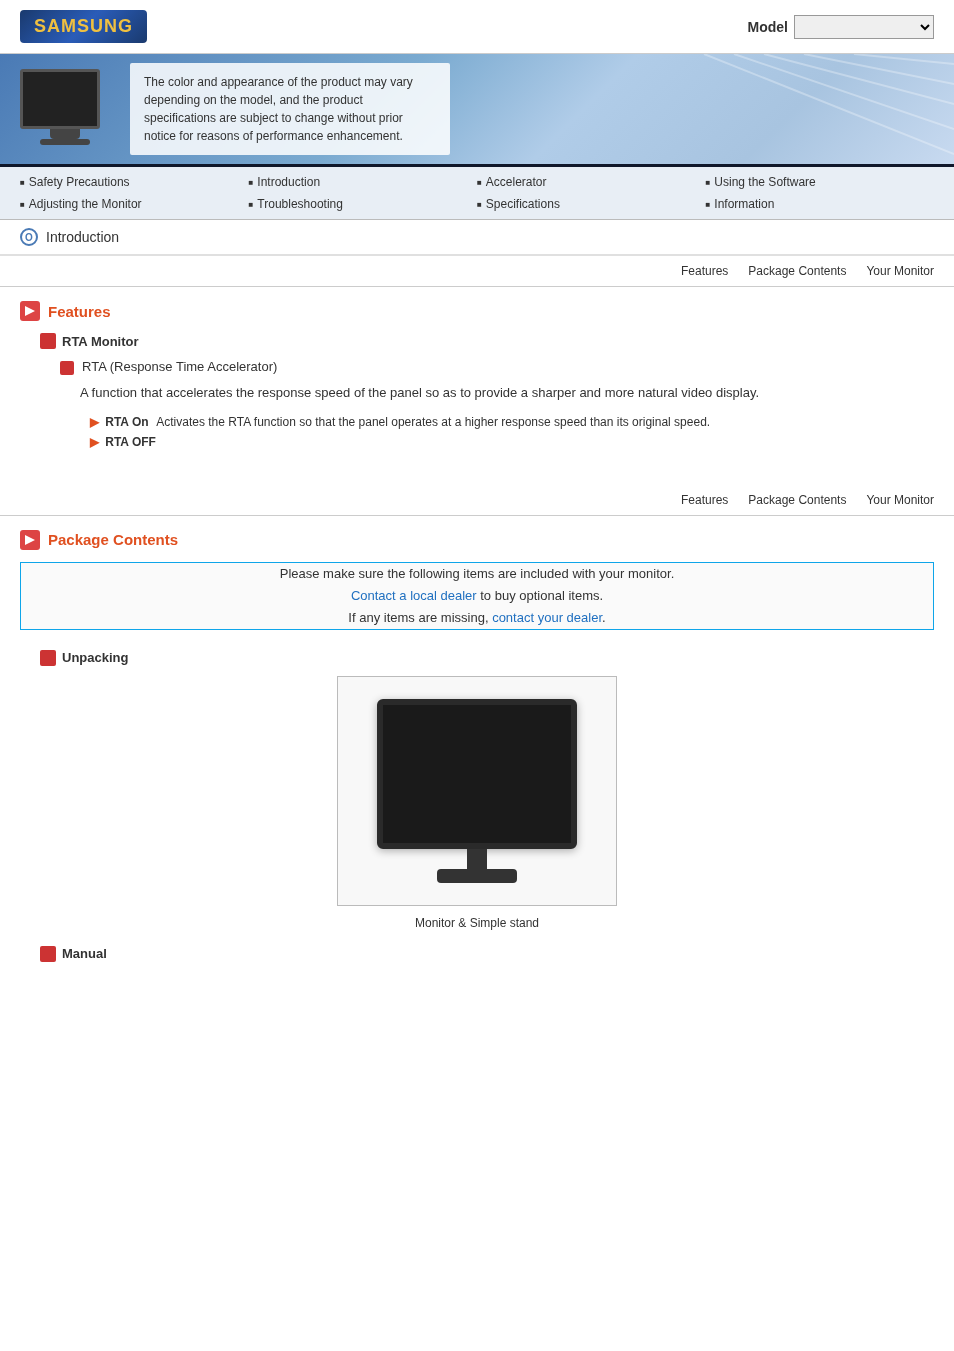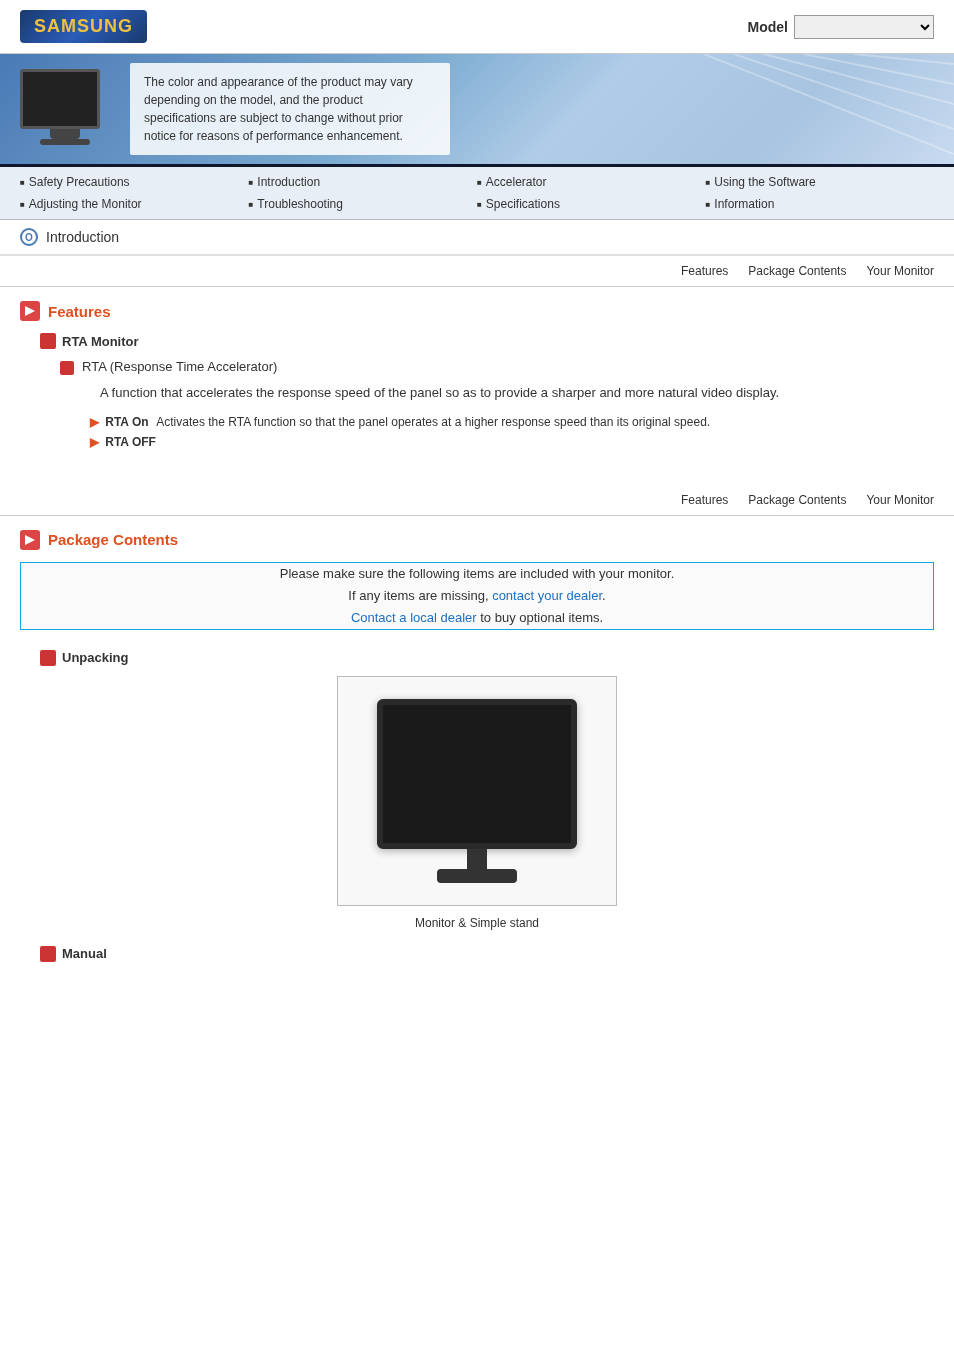--- a/index.html
+++ b/index.html
@@ -227,21 +227,21 @@
     .bullet-icon {
       width: 14px;
       height: 14px;
       background: #c33;
       border-radius: 2px;
       flex-shrink: 0;
       margin-top: 2px;
     }
 
     .indent-text {
-      margin-left: 80px;
+      margin-left: 60px;
       margin-bottom: 12px;
       line-height: 1.5;
       font-size: 13px;
     }
 
     .arrow-list {
       margin-left: 70px;
       margin-bottom: 6px;
     }
     .arrow-item {
@@ -425,26 +425,26 @@
       <svg xmlns="http://www.w3.org/2000/svg" viewBox="0 0 14 14" fill="white">
         <polygon points="2,2 12,7 2,12"></polygon>
       </svg>
     </div>
     <span class="section-heading-text">Package Contents</span>
   </div>
 
   <div class="package-box">
     <div>Please make sure the following items are included with your monitor.</div>
     <div>
+      <a class="package-link">Contact a local dealer</a>
+      <span>to buy optional items.</span>
+    </div>
+    <div>
       <span>If any items are missing,</span>
       <a class="package-link">contact your dealer</a>.
-    </div>
-    <div>
-      <a class="package-link">Contact a local dealer</a>
-      <span>to buy optional items.</span>
     </div>
   </div>
 
   <div class="sub-heading">
     <span class="sub-heading-icon"></span>
     <span>Unpacking</span>
   </div>
 
   <div class="monitor-image-box">
     <div class="monitor-img">

